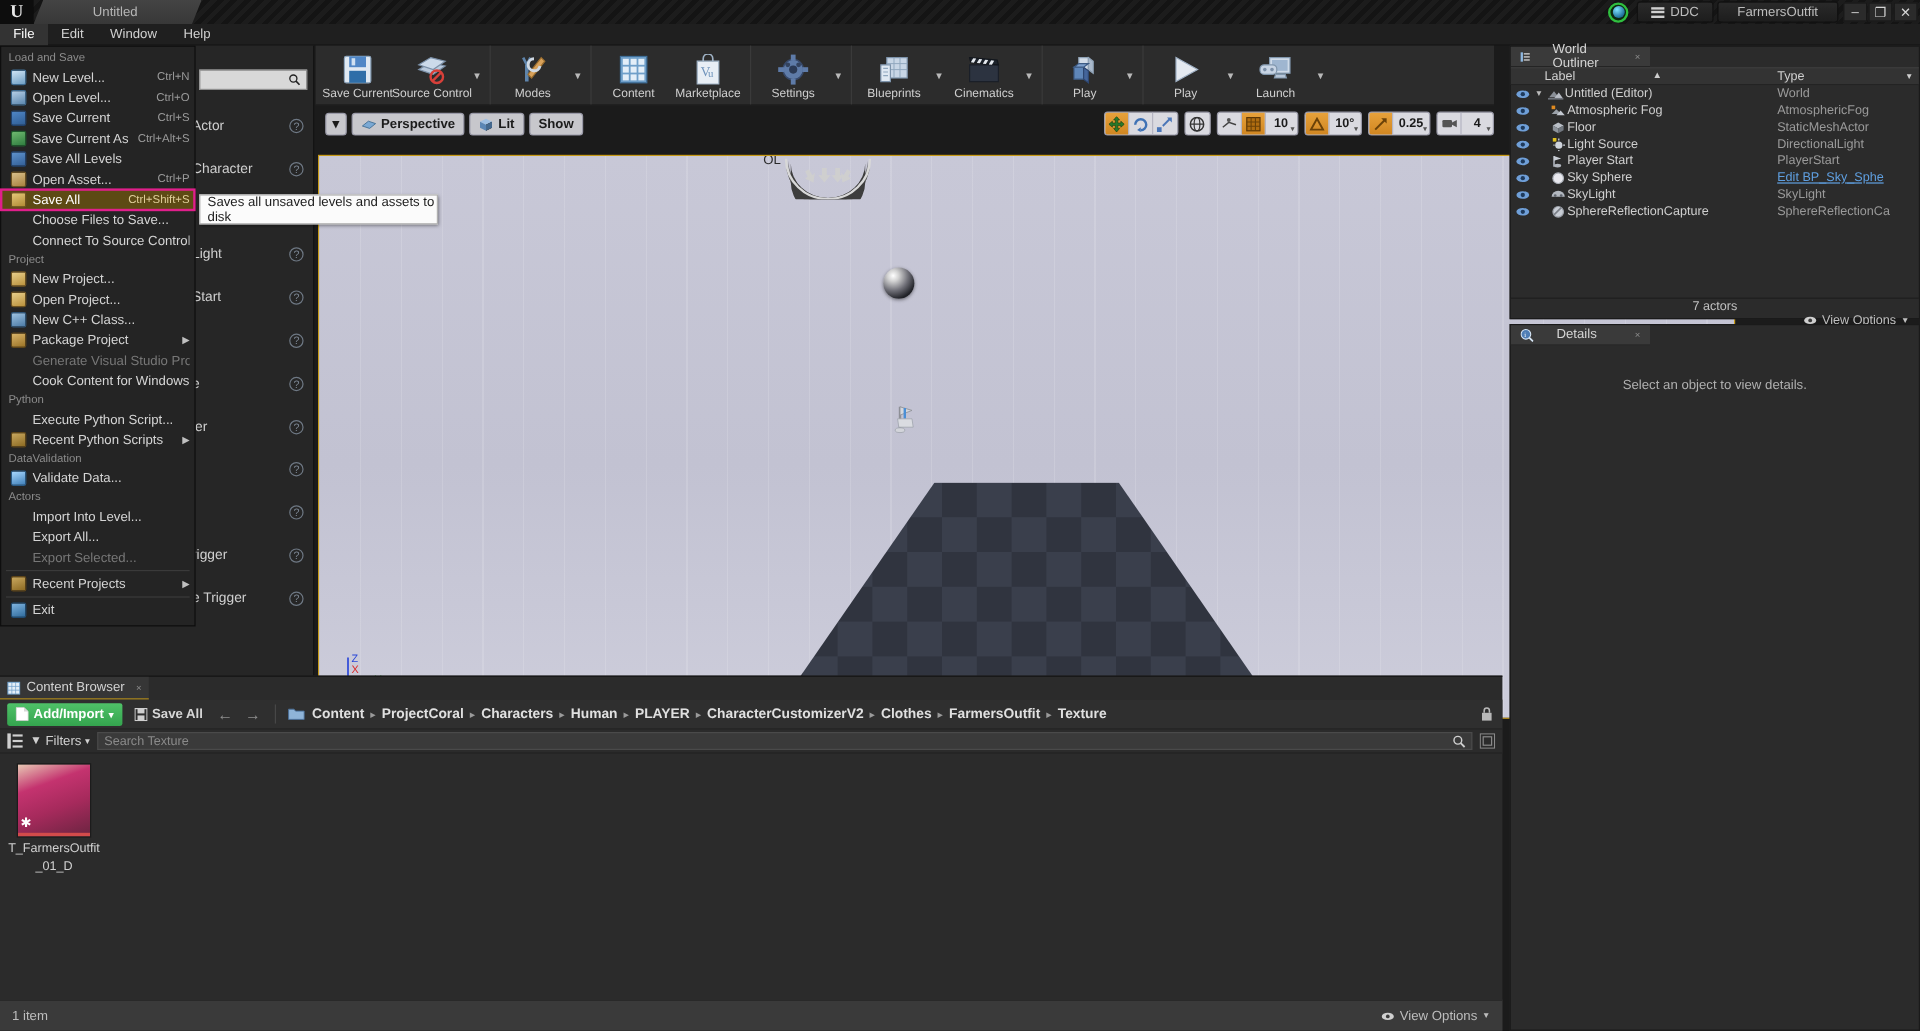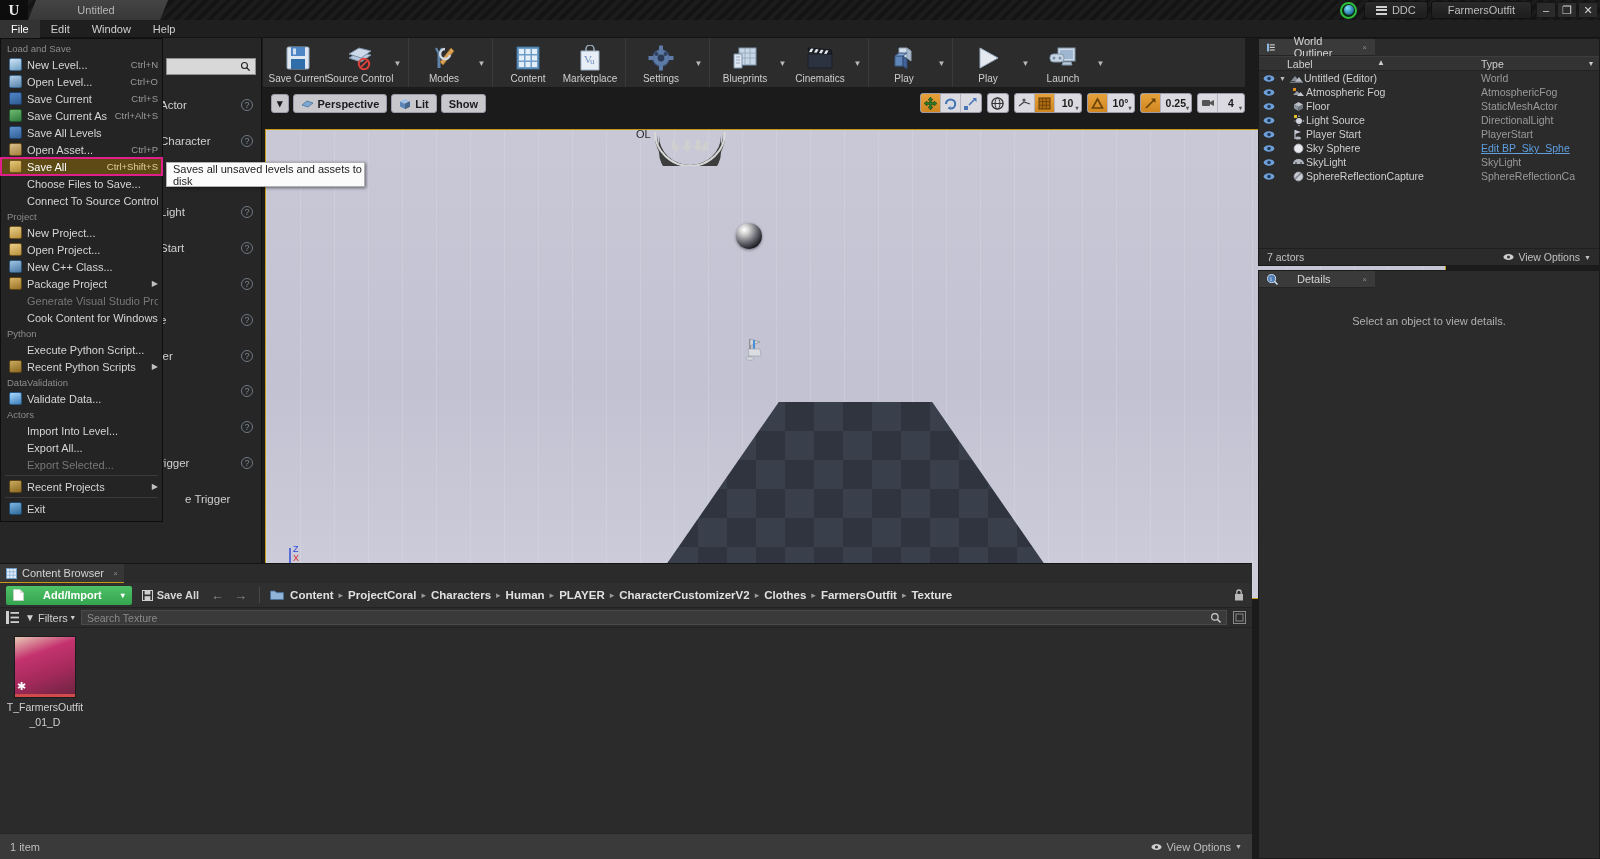--- a/index.html
+++ b/index.html
@@ -289,21 +289,21 @@
   .orow .eye { width: 20px; display: flex; justify-content: center; }
   .orow .tri { width: 10px; color: #bbb; font-size: 7px; }
   .orow .oico { width: 15px; display:flex; align-items:center; justify-content:center; }
   .orow .olbl { flex: 0 0 auto; }
   .orow .otype { position: absolute; left: 222px; color: #9a9a9a; font-size: 10.5px; }
   .orow { position: relative; }
   .orow .otype.link { color: #5f9fe0; text-decoration: underline; }
   .o-foot {
     position: absolute; left: 0; bottom: 0; width: 100%; height: 17px;
     background: #2b2b2b; border-top: 1px solid #1f1f1f;
-    display: flex; align-items: center; padding: 0 8px; font-size: 10.5px; color: #c0c0c0;
+    display: flex; align-items: center; padding: 0 8px; font-size: 10.5px; color: #c0c0c0; flex-direction: column;
   }
   .o-foot .vo { margin-left: auto; display: flex; align-items: center; gap: 4px; }
 
   .details {
     position: absolute; left: 1258px; top: 270px; width: 342px; height: 589px;
     background: #2b2b2b; border: 1px solid #1a1a1a;
   }
   .details .msg {
     margin-top: 27px; text-align: center; color: #b0b0b0; font-size: 11px;
   }
@@ -317,21 +317,21 @@
     height: 19px; width: 124px; display: flex; align-items: center; gap: 5px;
     padding: 0 6px; background: #363636; color: #d3d3d3; font-size: 11px;
     border-bottom: 1px solid #c79a16;
   }
   .cb-tab .x { margin-left: auto; color: #8a8a8a; font-size: 8px; }
   .cb-toolbar {
     height: 25px; display: flex; align-items: center; gap: 6px; padding: 0 6px;
     background: #2f2f2f; border-bottom: 1px solid #222;
   }
   .addimport {
-    height: 19px; padding: 0 7px; display: flex; align-items: center; gap: 19px;
+    height: 19px; padding: 0 7px; display: flex; align-items: center; gap: 4px;
     background: linear-gradient(180deg,#4fc268,#34a44e); border-radius: 2px;
     color: #fff; font-size: 11px; font-weight: bold;
   }
   .saveall-cb { display: flex; align-items: center; gap: 4px; color: #d6d6d6; font-size: 11px; font-weight: bold; padding: 0 4px; }
   .navarrow { color: #8f8f8f; font-size: 13px; padding: 0 2px; }
   .crumbsep { color: #9a9a9a; font-size: 9px; padding: 0 5px; }
   .crumb { color: #e0e0e0; font-size: 11.5px; font-weight: bold; }
   .lockbtn { margin-left: auto; width: 14px; height: 14px; }
   .cb-filterbar {
     height: 20px; display: flex; align-items: center; gap: 6px; padding: 0 6px;
@@ -461,21 +461,21 @@
           <span class="help">?</span>
         </div>
         <div class="pa-row" style="top: 374.2px;">
           <span></span>
           <span class="help">?</span>
         </div>
         <div class="pa-row" style="top: 410px;">
           <span>rigger</span>
           <span class="help">?</span>
         </div>
-        <div class="pa-row" style="top: 445.8px; margin-left: 25px;">
+        <div class="pa-row" style="top: 445.8px;">
           <span>e Trigger</span>
           <span class="help">?</span>
         </div>
       </div>
   </div>
 
   <div class="maintoolbar" id="maintoolbar">
       <div class="tb-group">
         <div class="tb-item">
           <div class="iglyph">

